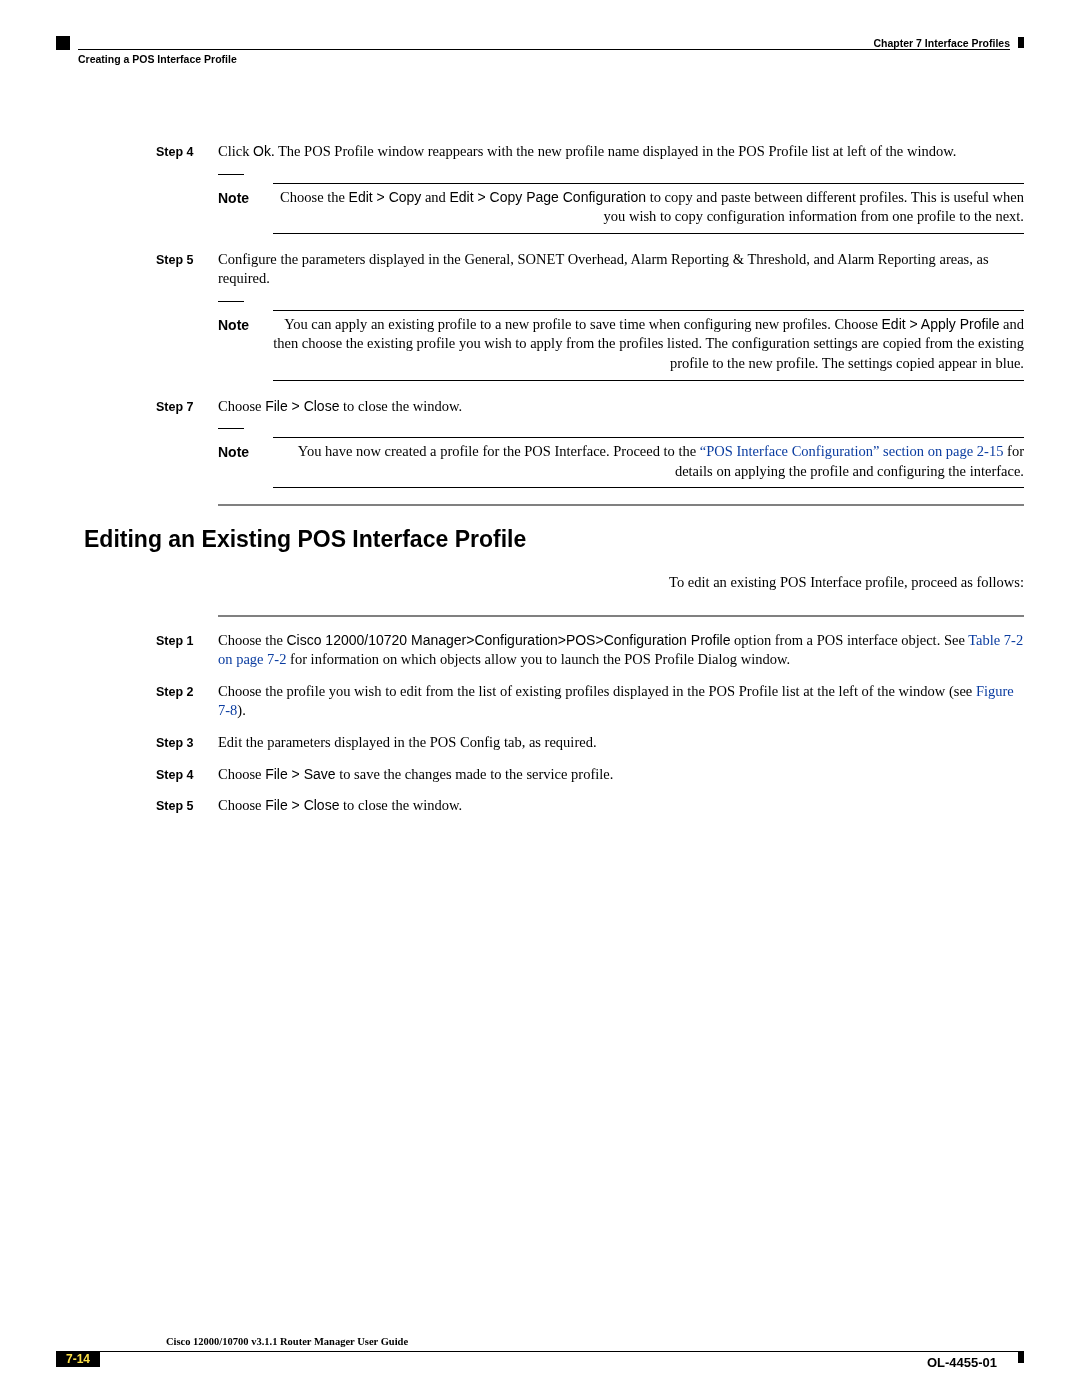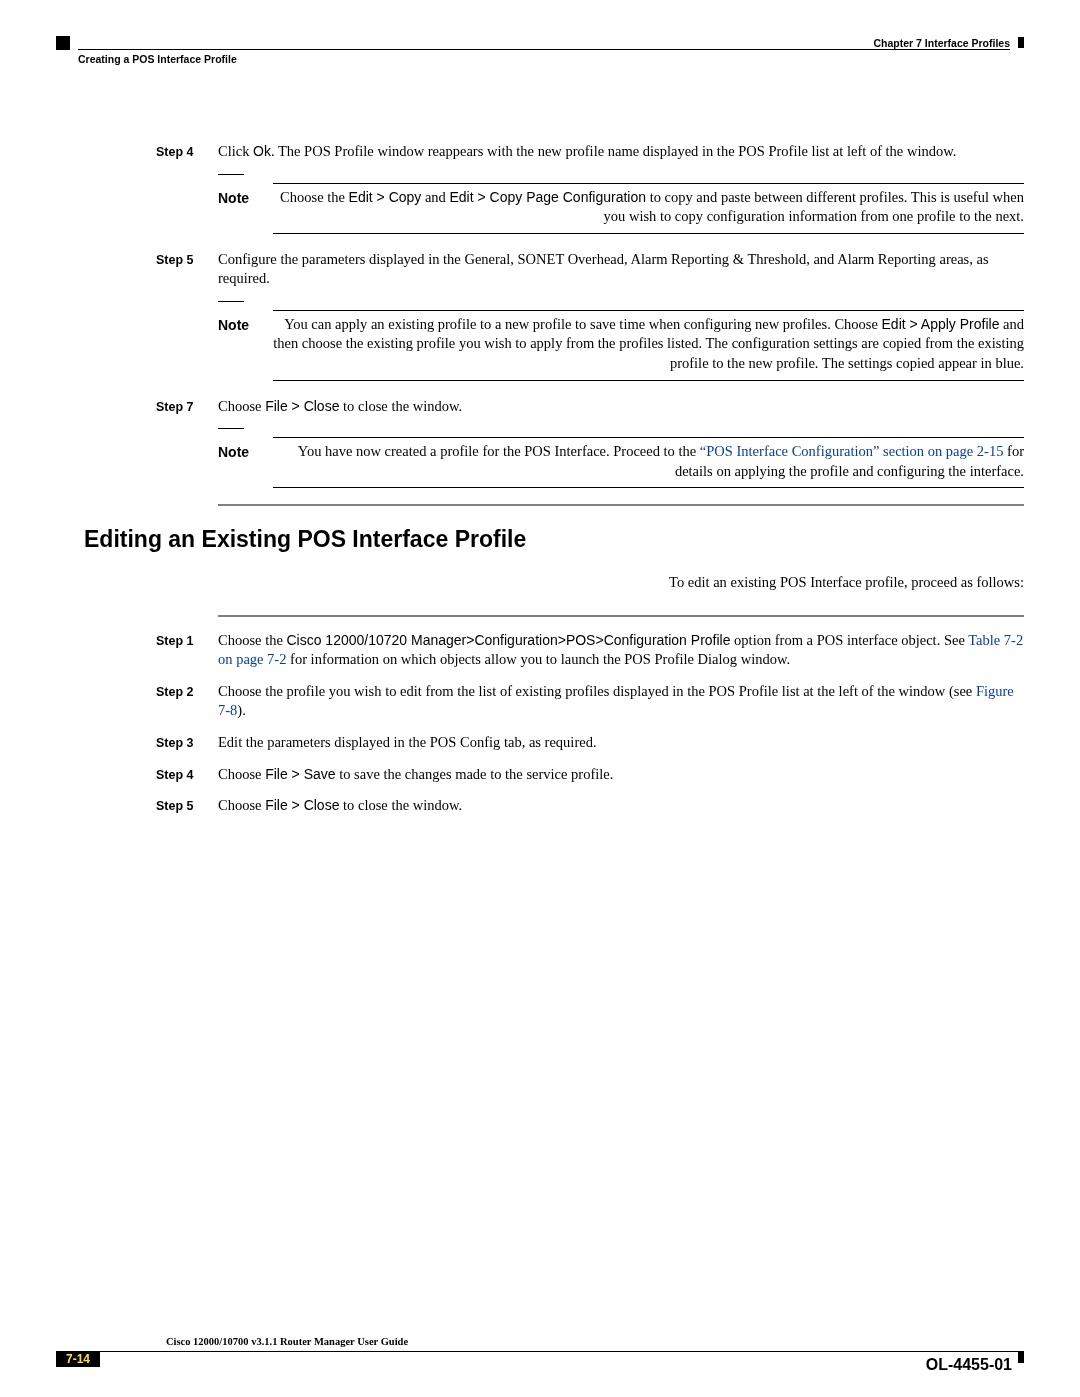--- a/index.html
+++ b/index.html
@@ -156,25 +156,25 @@
   .ftr .grey {
     position: absolute;
     left: 44px;
     right: 0;
     top: 0;
     height: 16px;
     border-top: 1.5px solid #000;
   }
   .ftr .doc {
     position: absolute;
-    right: 12px;
+    right: 27px;
     top: 2px;
     font-family: Arial, Helvetica, sans-serif;
     font-weight: bold;
-    font-size: 16px;
+    font-size: 13px;
   }
   .ftr .end {
     position: absolute;
     right: 0;
     top: 0;
     width: 6px;
     height: 11px;
     background: #000;
   }
 </style>

